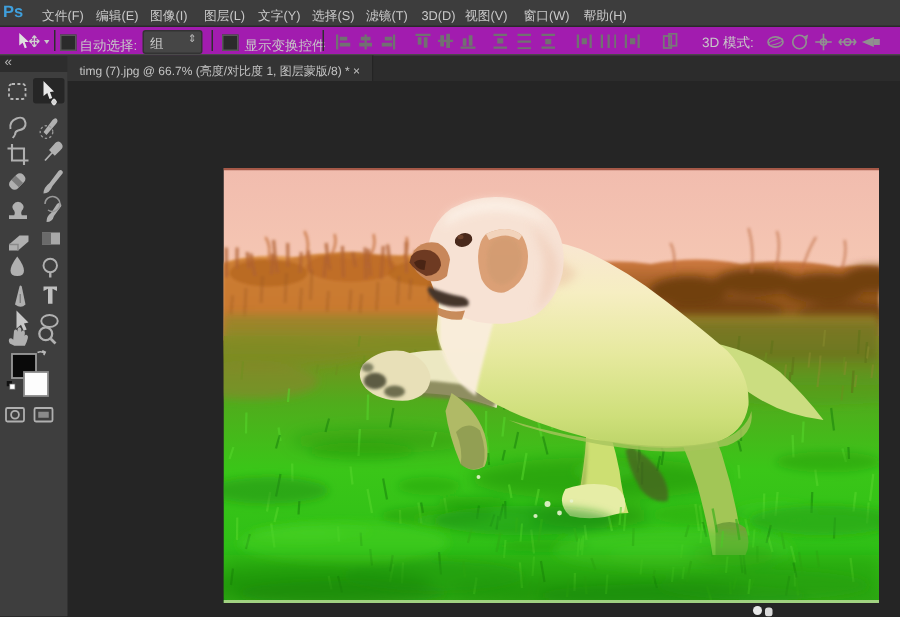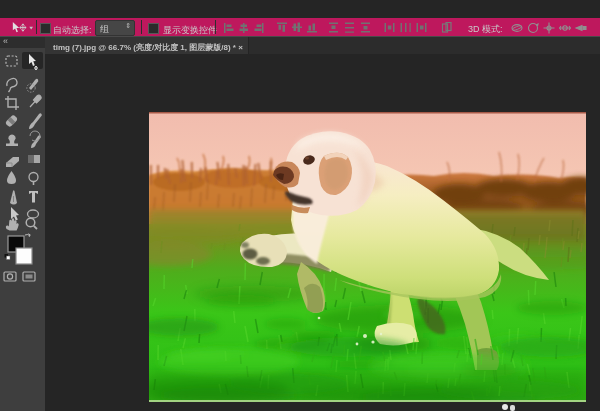--- a/index.html
+++ b/index.html
@@ -5,29 +5,29 @@
   html,body{margin:0;padding:0;}
   body{width:600px;height:411px;overflow:hidden;background:#252525;
        font-family:"Liberation Sans", sans-serif;}
   .abs{position:absolute;}
   #stage{position:relative;width:600px;height:411px;}
   
   #menubar{left:0;top:0;width:600px;height:18px;background:#3d3d3d;border-bottom:1px solid #2a2a2a;box-sizing:border-box;}
   .mi{position:absolute;top:4.5px;font-size:8.5px;color:#c9c9c9;white-space:nowrap;}
   #pslogo{position:absolute;left:2px;top:2px;font-size:11px;font-weight:bold;color:#3f9fdc;}
   
-  #optbar{left:0;top:18px;width:600px;height:19px;background:#be185d;border-bottom:1px solid #4a4a4a;box-sizing:border-box;}
+  #optbar{left:0;top:18px;width:600px;height:19px;background:#a21caf;border-bottom:1px solid #4a4a4a;box-sizing:border-box;}
   .sep{position:absolute;top:2px;width:1px;height:14px;background:#2e2e2e;}
   .chk{position:absolute;top:5px;width:9px;height:9px;background:#2b2b2b;border:1px solid #585858;}
   .olab{position:absolute;top:6px;font-size:9px;color:#c8c8c8;white-space:nowrap;}
   .dis{position:absolute;}
   
   #tabbar{left:45px;top:37px;width:555px;height:17px;background:#2c2c2c;}
   #tab{position:absolute;left:0;top:0;width:203px;height:17px;background:#343434;border-right:1px solid #242424;}
-  #tab span{position:absolute;left:8px;top:4.5px;font-size:8px;color:#c4c4c4;white-space:nowrap;font-weight:bold;}
+  #tab span{position:absolute;left:8px;top:4.5px;font-size:8px;color:#c4c4c4;white-space:nowrap;}
   
   #tools{left:0;top:37px;width:45px;height:374px;background:#3e3e3e;}
   #thead{position:absolute;left:0;top:0;width:45px;height:11px;background:#2d2d2d;color:#b5b5b5;font-size:9px;line-height:9px;padding-left:3px;box-sizing:border-box;}
   #selbox{position:absolute;left:22px;top:15px;width:21px;height:17px;background:#262626;border-radius:2px;}
   
   #canvas{left:45px;top:54px;width:555px;height:357px;background:#252525;}
   #photo{position:absolute;left:149px;top:112px;width:437px;height:290px;}
 </style>
 </head>
 <body>
@@ -508,20 +508,34 @@
           <circle cx="224" cy="230" r="1.6"></circle>
       <circle cx="208" cy="232" r="1.4"></circle>
           <circle cx="232" cy="222" r="1.2"></circle>
       <circle cx="170" cy="206" r="1.3"></circle>
     </g>
     <rect x="0" y="288" width="437" height="2" fill="#b9dc96" opacity="0.85"></rect>
     <rect x="0" y="0" width="437" height="1.5" fill="#93402e" opacity="0.8"></rect>
   </svg>
   </div>
 
+  <div class="abs" id="menubar">
+    <span id="pslogo">Ps</span>
+    <span class="mi" style="left:28px;">文件(F)</span>
+    <span class="mi" style="left:64px;">编辑(E)</span>
+    <span class="mi" style="left:100px;">图像(I)</span>
+    <span class="mi" style="left:136px;">图层(L)</span>
+    <span class="mi" style="left:172px;">文字(Y)</span>
+    <span class="mi" style="left:208px;">选择(S)</span>
+    <span class="mi" style="left:244px;">滤镜(T)</span>
+    <span class="mi" style="left:281px;">3D(D)</span>
+    <span class="mi" style="left:310px;">视图(V)</span>
+    <span class="mi" style="left:349px;">窗口(W)</span>
+    <span class="mi" style="left:389px;">帮助(H)</span>
+  </div>
 
   <div class="abs" id="optbar">
     <svg class="dis" style="left:11px;top:4px;" width="22" height="12" viewBox="0 0 24 13">
       <path d="M2 0 L2 9 L4.5 7 L6 11 L7.5 10.5 L6 6.5 L9 6.5 Z" fill="#e0e0e0"></path>
       <g stroke="#cfcfcf" stroke-width="1" fill="none">
         <path d="M13 2 L13 10 M9.5 6 L16.5 6"></path>
         <path d="M13 2 l-1.5 1.8 M13 2 l1.5 1.8 M13 10 l-1.5 -1.8 M13 10 l1.5 -1.8 M9.5 6 l1.8 -1.5 M9.5 6 l1.8 1.5 M16.5 6 l-1.8 -1.5 M16.5 6 l-1.8 1.5"></path>
       </g>
       <path d="M20 5 l4 0 l-2 3 z" fill="#c8c8c8"></path>
     </svg>

